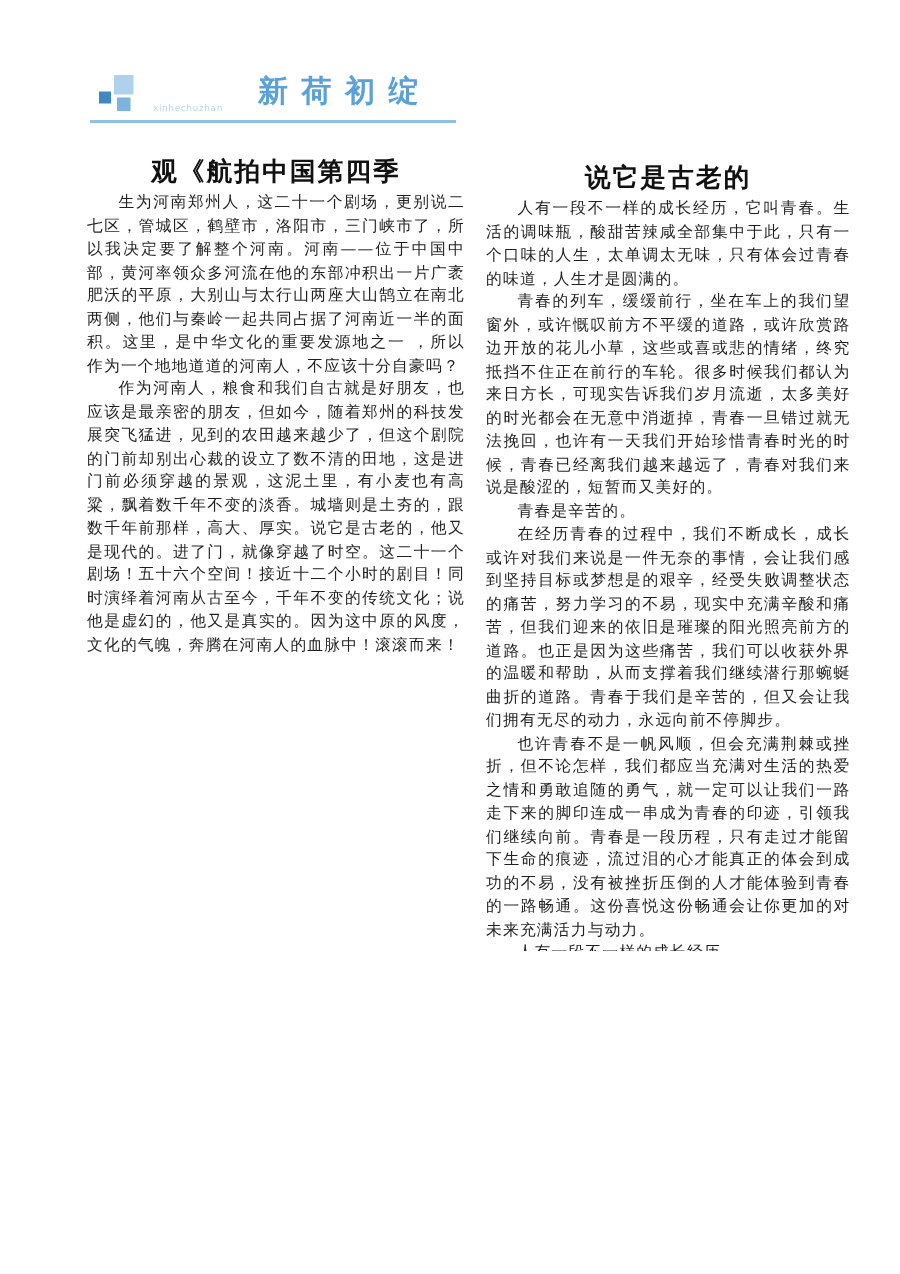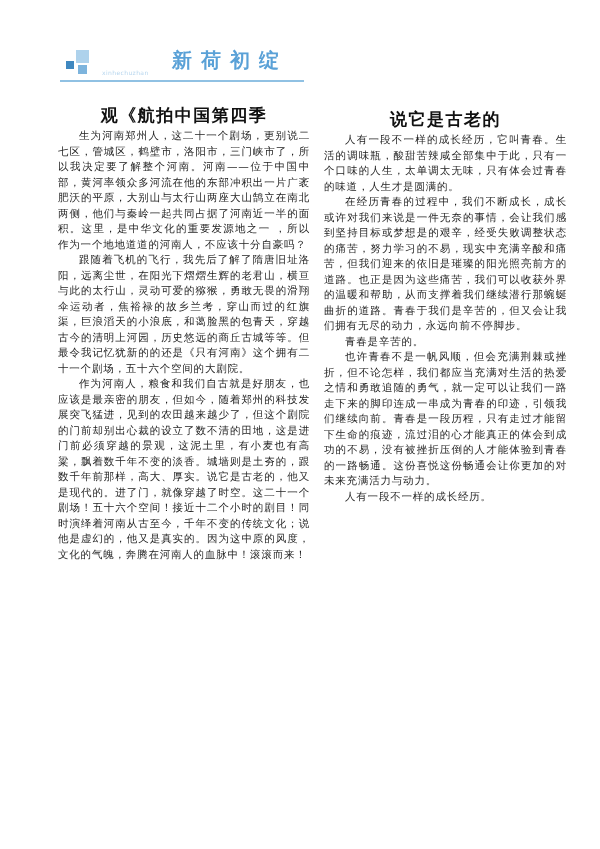--- a/index.html
+++ b/index.html
@@ -72,31 +72,31 @@
     <div class="logo-small-text">xinhechuzhan</div>
     <div class="brand">新荷初绽</div>
   </div>
 
   <div class="col-left">
     <div class="article-title">
       <div>观《航拍中国第四季</div>
     </div>
     <div>
         <p class="para">生为河南郑州人，这二十一个剧场，更别说二七区，管城区，鹤壁市，洛阳市，三门峡市了，所以我决定要了解整个河南。河南——位于中国中部，黄河率领众多河流在他的东部冲积出一片广袤肥沃的平原，大别山与太行山两座大山鹄立在南北两侧，他们与秦岭一起共同占据了河南近一半的面积。这里，是中华文化的重要发源地之一 ，所以作为一个地地道道的河南人，不应该十分自豪吗？</p>
-        <p class="para">跟随着飞机的飞行，我先后了解了隋唐旧址洛阳，远离尘世，在阳光下熠熠生辉的老君山，横亘与此的太行山，灵动可爱的猕猴，勇敢无畏的滑翔伞运动者，焦裕禄的故乡兰考，穿山而过的红旗渠，巨浪滔天的小浪底，和蔼脸黑的包青天，穿越古今的清明上河园，历史悠远的商丘古城等等。但最令我记忆犹新的的还是《只有河南》这个拥有二十一个剧场，五十六个空间的大剧院。</p>
         <p class="para">作为河南人，粮食和我们自古就是好朋友，也应该是最亲密的朋友，但如今，随着郑州的科技发展突飞猛进，见到的农田越来越少了，但这个剧院的门前却别出心裁的设立了数不清的田地，这是进门前必须穿越的景观，这泥土里，有小麦也有高粱，飘着数千年不变的淡香。城墙则是土夯的，跟数千年前那样，高大、厚实。说它是古老的，他又是现代的。进了门，就像穿越了时空。这二十一个剧场！五十六个空间！接近十二个小时的剧目！同时演绎着河南从古至今，千年不变的传统文化；说他是虚幻的，他又是真实的。因为这中原的风度，文化的气魄，奔腾在河南人的血脉中！滚滚而来！</p>
       </div>
   </div>
 
   <div class="col-right">
     <div class="article-title">说它是古老的</div>
     <div>
         <p class="para">人有一段不一样的成长经历，它叫青春。生活的调味瓶，酸甜苦辣咸全部集中于此，只有一个口味的人生，太单调太无味，只有体会过青春的味道，人生才是圆满的。</p>
+        <p class="para">青春的列车，缓缓前行，坐在车上的我们望窗外，或许慨叹前方不平缓的道路，或许欣赏路边开放的花儿小草，这些或喜或悲的情绪，终究抵挡不住正在前行的车轮。很多时候我们都认为来日方长，可现实告诉我们岁月流逝，太多美好的时光都会在无意中消逝掉，青春一旦错过就无法挽回，也许有一天我们开始珍惜青春时光的时候，青春已经离我们越来越远了，青春对我们来说是酸涩的，短暂而又美好的。</p>
+        <p class="para">青春是辛苦的。</p>
         <p class="para">在经历青春的过程中，我们不断成长，成长或许对我们来说是一件无奈的事情，会让我们感到坚持目标或梦想是的艰辛，经受失败调整状态的痛苦，努力学习的不易，现实中充满辛酸和痛苦，但我们迎来的依旧是璀璨的阳光照亮前方的道路。也正是因为这些痛苦，我们可以收获外界的温暖和帮助，从而支撑着我们继续潜行那蜿蜒曲折的道路。青春于我们是辛苦的，但又会让我们拥有无尽的动力，永远向前不停脚步。</p>
-        <p class="para">青春是辛苦的。</p>
         <p class="para">也许青春不是一帆风顺，但会充满荆棘或挫折，但不论怎样，我们都应当充满对生活的热爱之情和勇敢追随的勇气，就一定可以让我们一路走下来的脚印连成一串成为青春的印迹，引领我们继续向前。青春是一段历程，只有走过才能留下生命的痕迹，流过泪的心才能真正的体会到成功的不易，没有被挫折压倒的人才能体验到青春的一路畅通。这份喜悦这份畅通会让你更加的对未来充满活力与动力。</p>
         <p class="para">人有一段不一样的成长经历。</p>
       </div>
   </div>
 
   <svg class="illustration" viewBox="0 0 262 168" xmlns="http://www.w3.org/2000/svg">
     <defs>
       <linearGradient id="gLeft" x1="0" y1="0" x2="0" y2="1">
         <stop offset="0" stop-color="#4c5c88"></stop>
         <stop offset="0.55" stop-color="#8b97bb"></stop>

